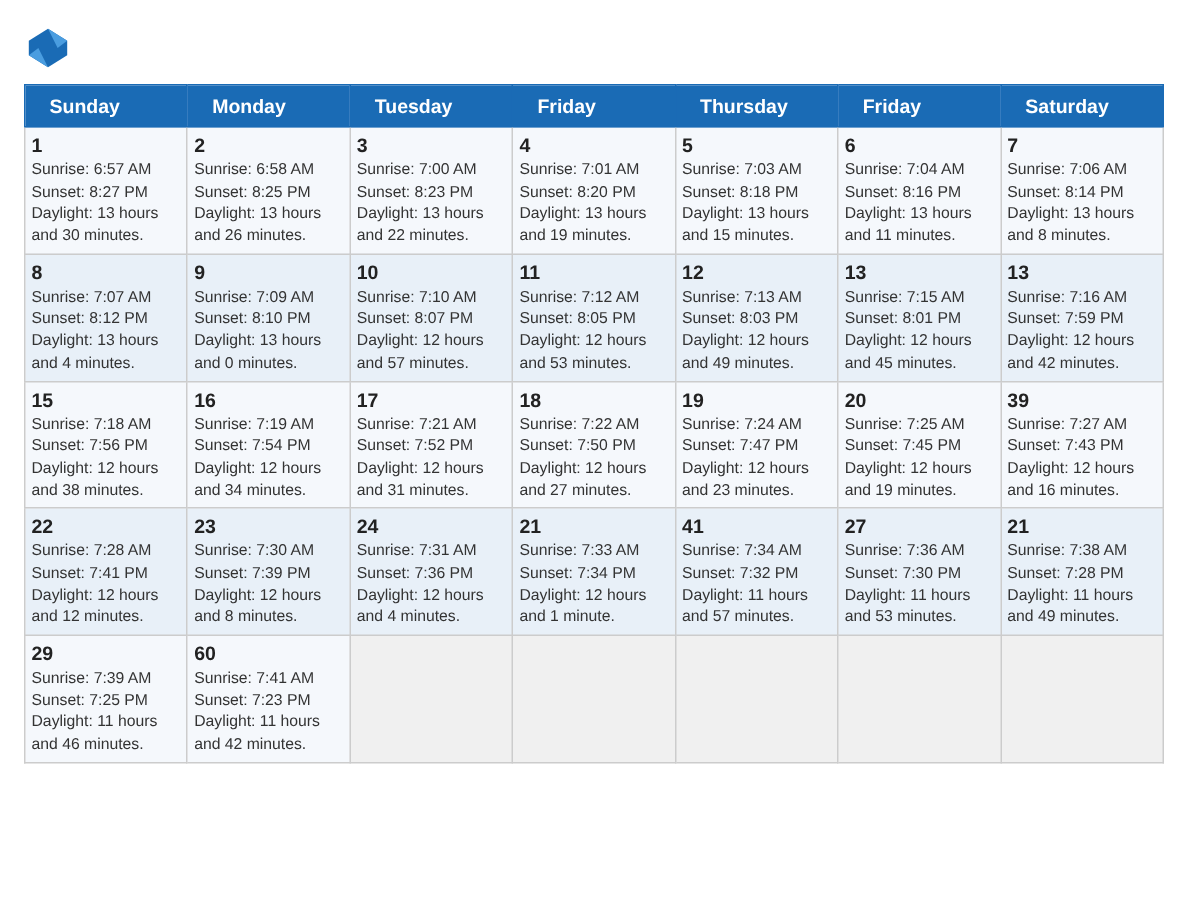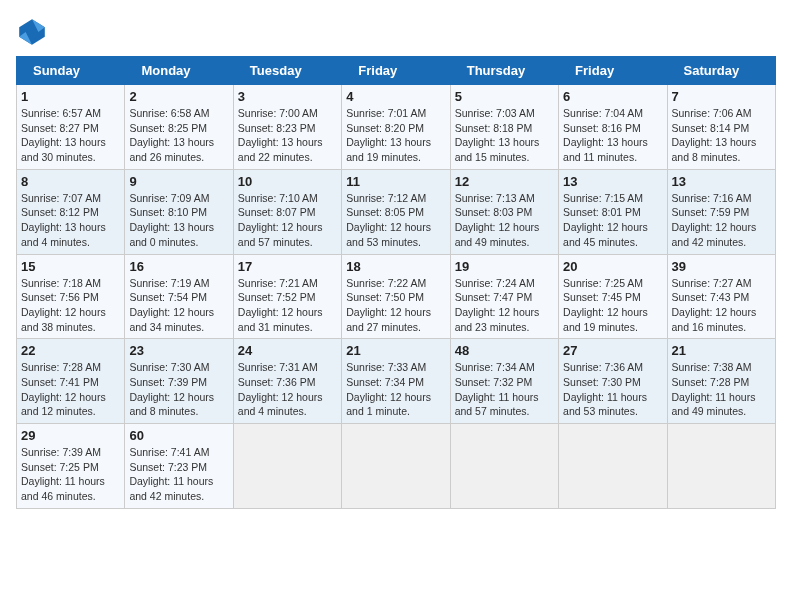--- a/index.html
+++ b/index.html
@@ -224,21 +224,21 @@
       </td>
         <td>
         <span class="day-num">24</span>
         <div class="day-detail">Sunrise: 7:31 AM<br>Sunset: 7:36 PM<br>Daylight: 12 hours<br>and 4 minutes.</div>
       </td>
         <td>
         <span class="day-num">21</span>
         <div class="day-detail">Sunrise: 7:33 AM<br>Sunset: 7:34 PM<br>Daylight: 12 hours<br>and 1 minute.</div>
       </td>
         <td>
-        <span class="day-num">48</span>
+        <span class="day-num">41</span>
         <div class="day-detail">Sunrise: 7:34 AM<br>Sunset: 7:32 PM<br>Daylight: 11 hours<br>and 57 minutes.</div>
       </td>
         <td>
         <span class="day-num">27</span>
         <div class="day-detail">Sunrise: 7:36 AM<br>Sunset: 7:30 PM<br>Daylight: 11 hours<br>and 53 minutes.</div>
       </td>
         <td>
         <span class="day-num">21</span>
         <div class="day-detail">Sunrise: 7:38 AM<br>Sunset: 7:28 PM<br>Daylight: 11 hours<br>and 49 minutes.</div>
       </td>

